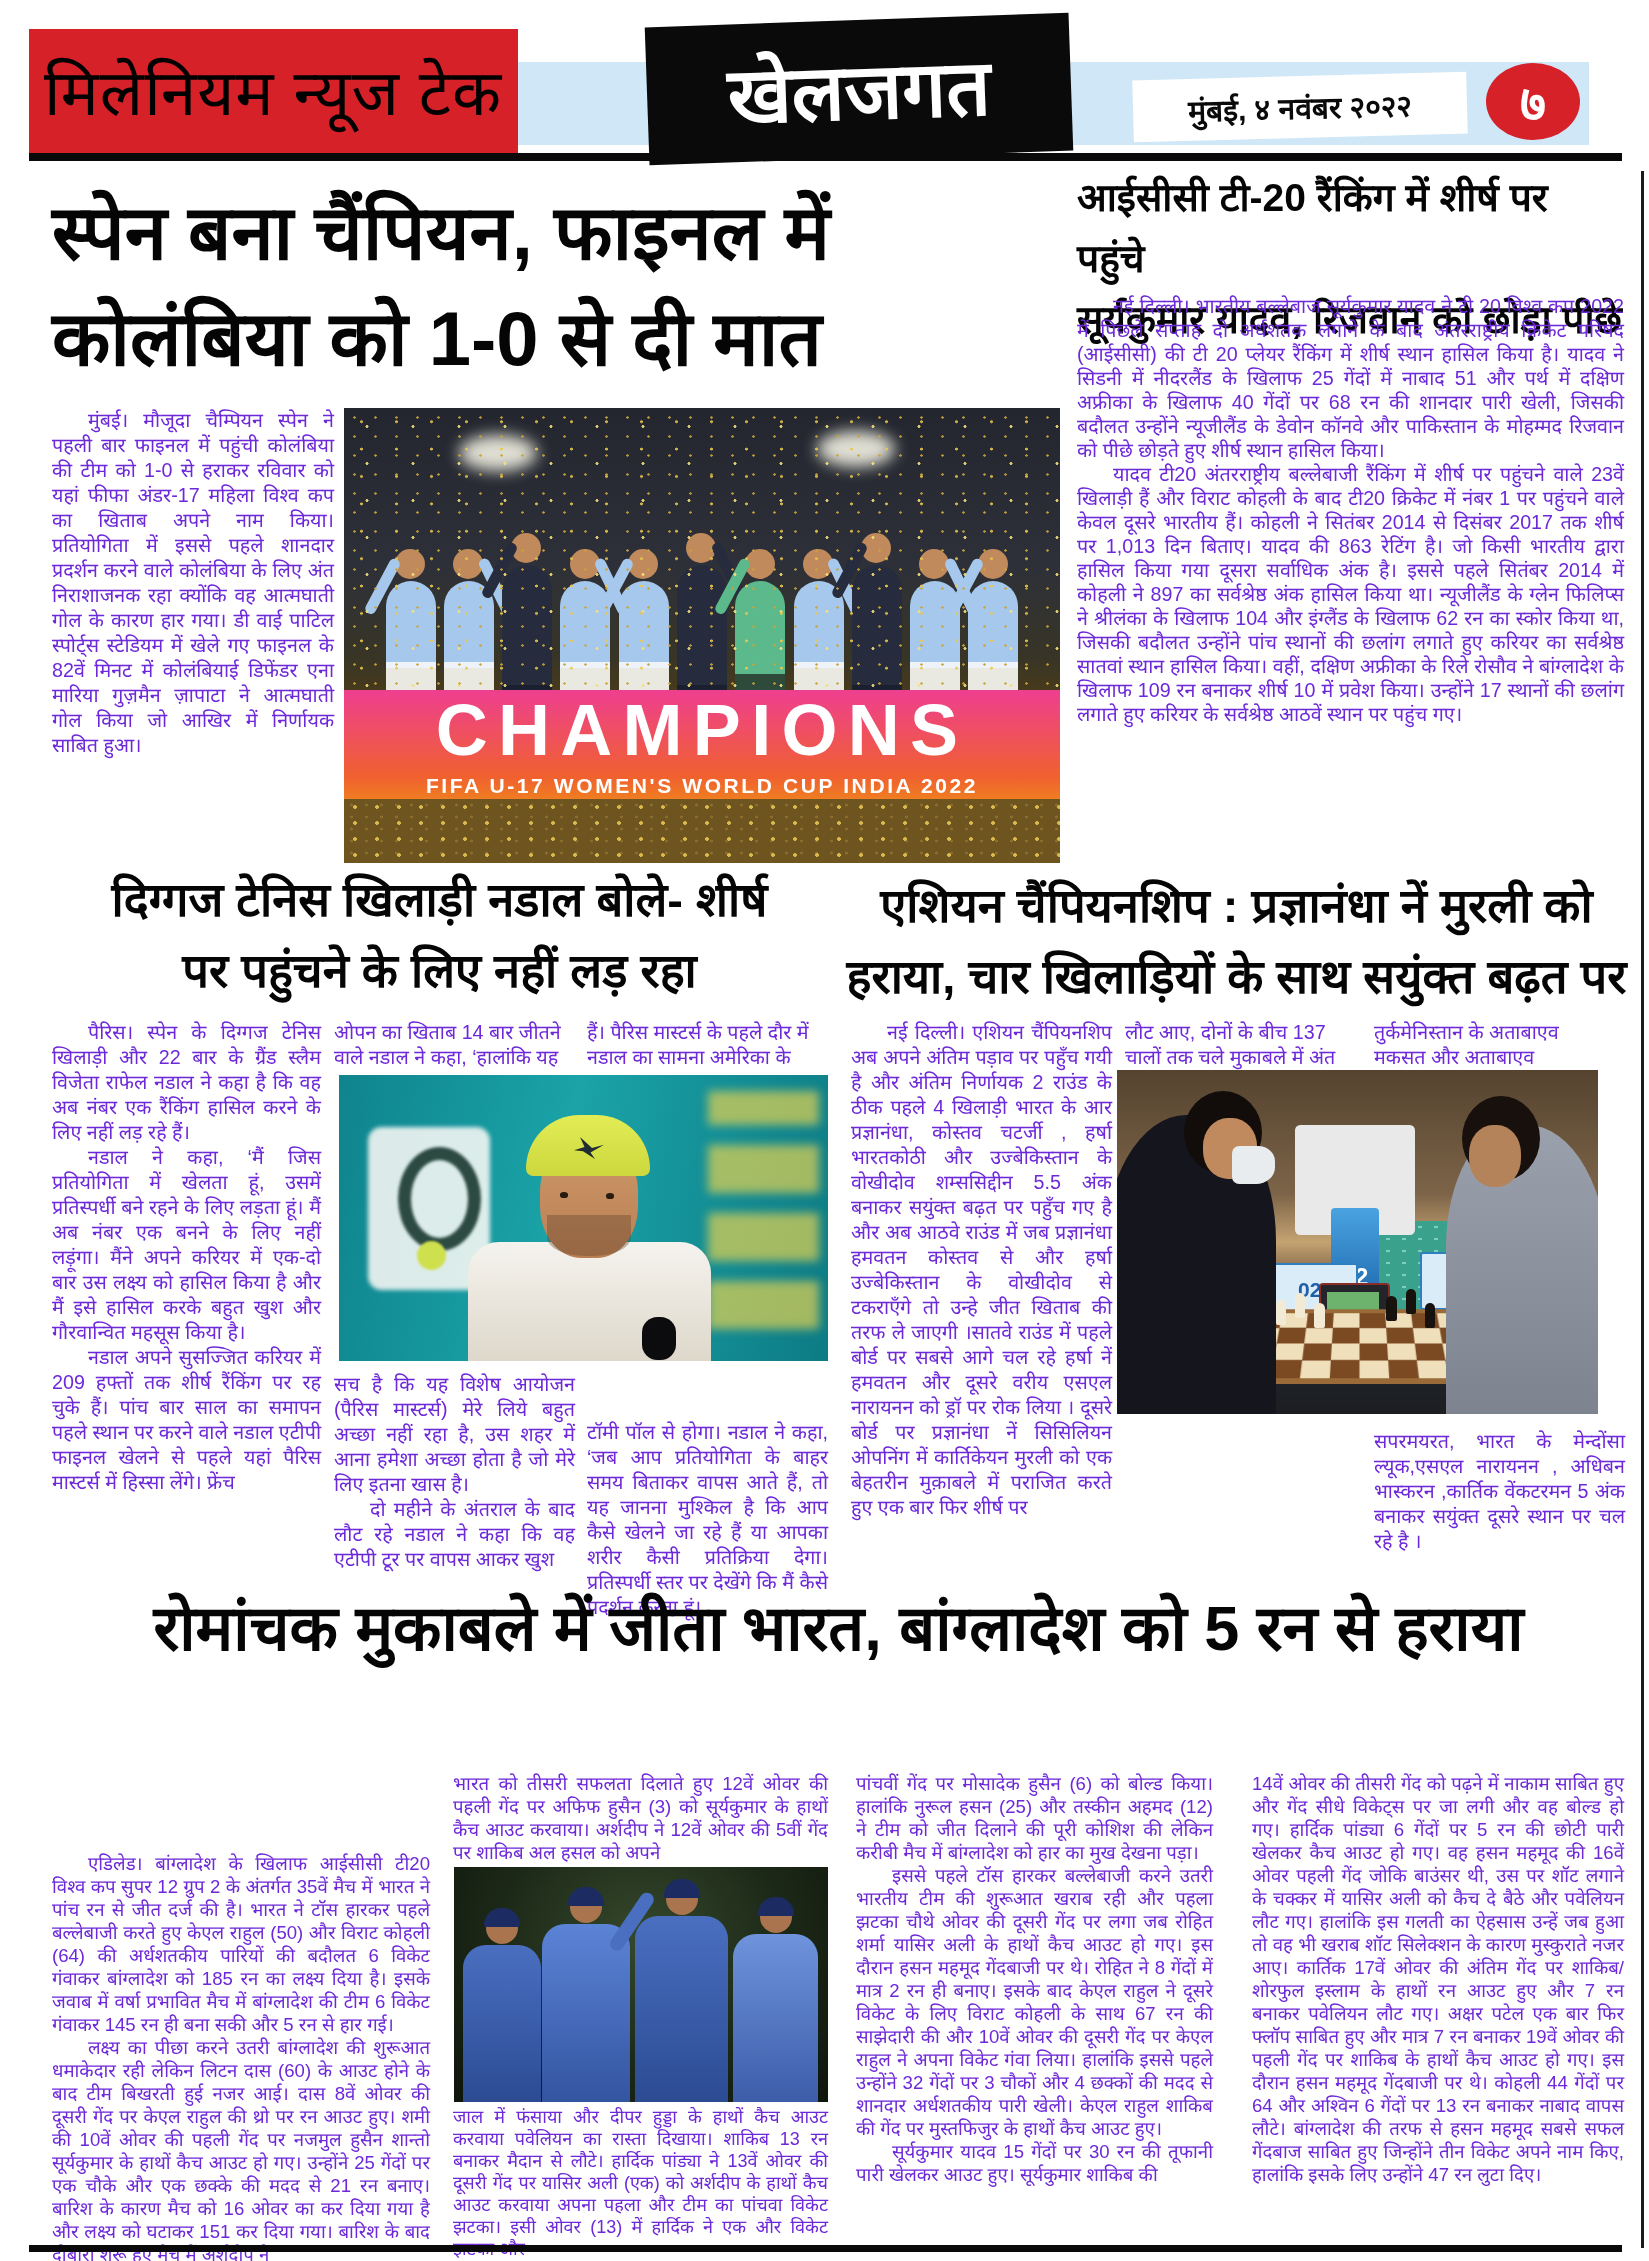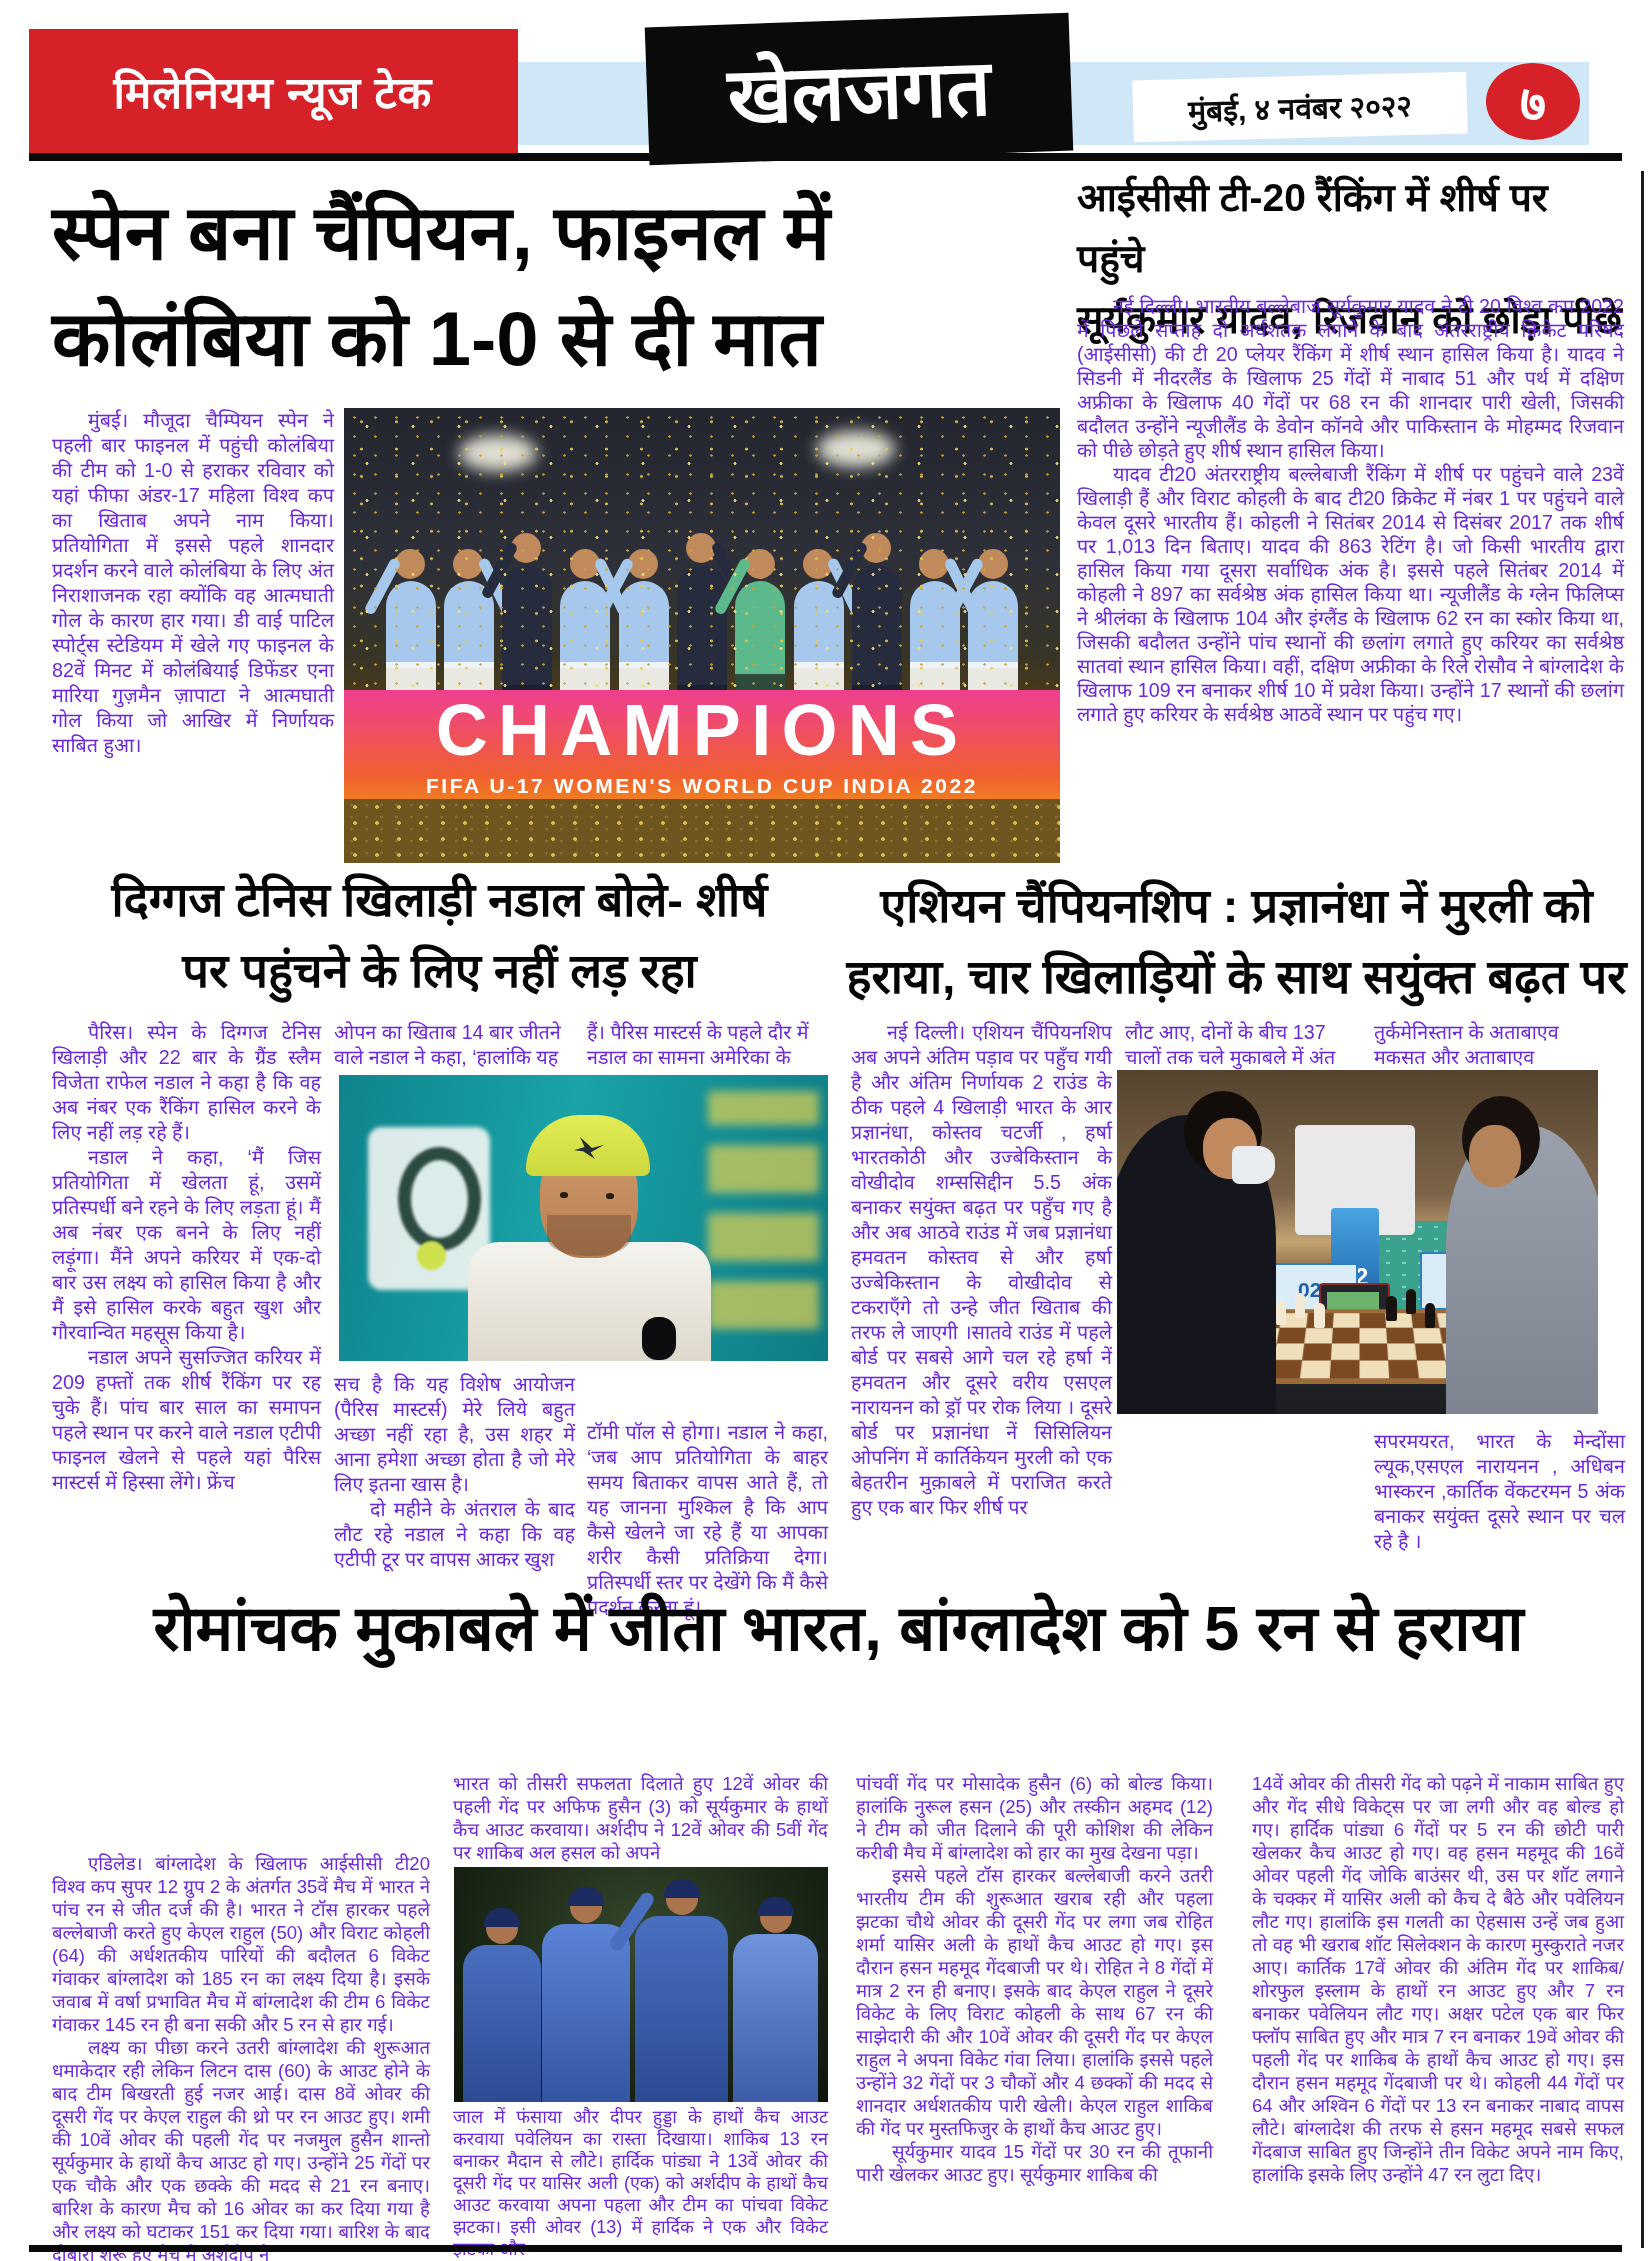--- a/index.html
+++ b/index.html
@@ -2,21 +2,21 @@
 <html style="font-size:8.3px"><head>
 <meta charset="utf-8">
 <style>
   html,body{margin:0;padding:0;background:#e8e8e8;}
   #page{position:relative;width:1650px;height:2261px;background:#ffffff;overflow:hidden;
         font-family:"Liberation Sans","DejaVu Sans",sans-serif;color:#111;}
   .abs{position:absolute;}
   
   .band{left:28.5px;top:62px;width:1560px;height:83px;background:#cfe7f6;}
   .brand{left:28.5px;top:28.5px;width:489px;height:124px;background:#d62128;display:flex;align-items:center;justify-content:center;}
-  .brand div{color:#ffffff;font-size:44px;font-weight:700;letter-spacing:1px;}
+  .brand div{color:#000000;font-size:64px;font-weight:400;letter-spacing:1px;}
   .sectionbox{left:647px;top:19.7px;width:424px;height:138px;background:#0a0a0a;transform:rotate(-2deg);
               display:flex;align-items:center;justify-content:center;}
   .sectionbox div{color:#fff;font-size:78px;font-weight:800;}
   .datebox{left:1133px;top:76px;width:334px;height:62px;background:#ffffff;display:flex;align-items:center;justify-content:center;transform:rotate(-1.5deg);}
   .datebox div{font-size:30px;font-weight:800;color:#0a0a0a;}
   .pagenum{left:1486px;top:63px;width:94px;height:77px;background:#d62128;border-radius:50%;
            display:flex;align-items:center;justify-content:center;}
   .pagenum div{color:#fff;font-size:50px;font-weight:800;}
   .hrule{left:28.5px;top:153px;width:1593px;height:7.8px;background:#0a0a0a;}
   .vrule{left:1641px;top:171px;width:3.1px;height:2077px;background:#1a1a1a;}

